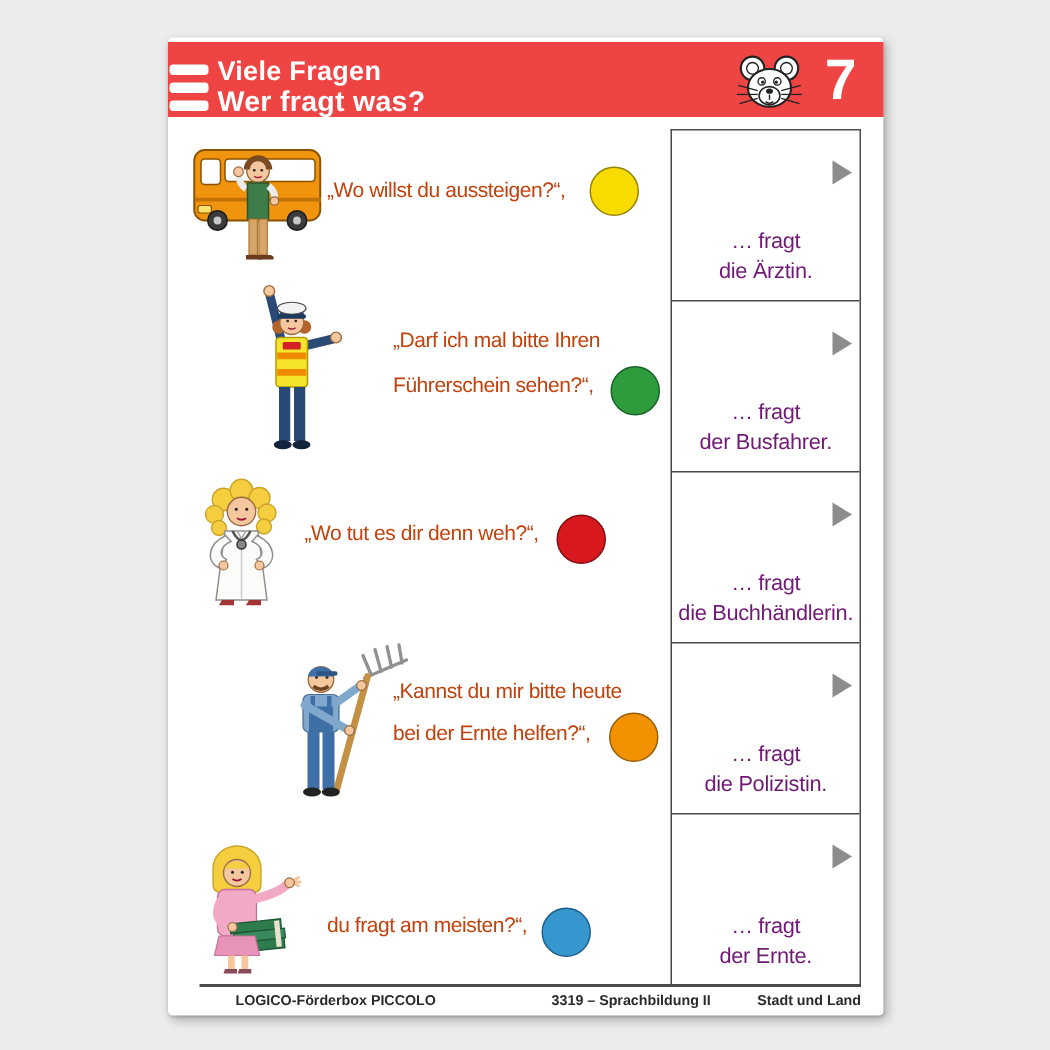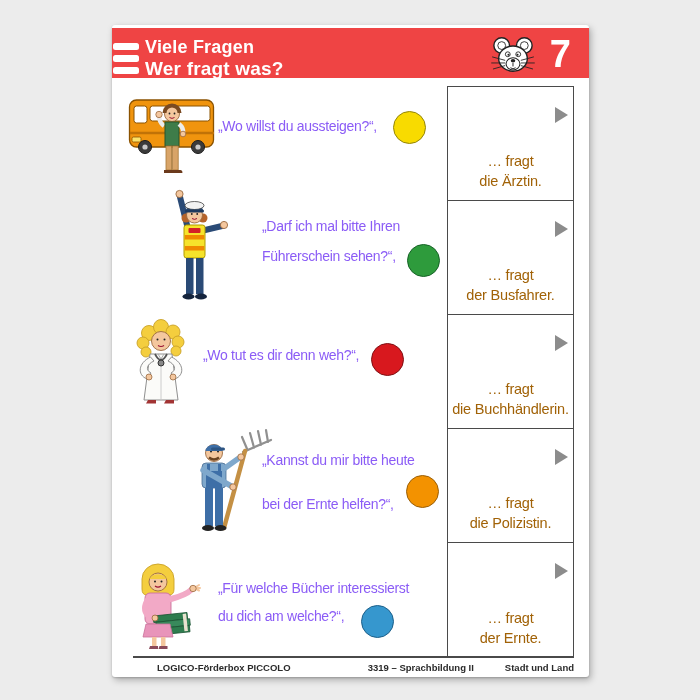--- a/index.html
+++ b/index.html
@@ -30,21 +30,21 @@
   .notches i:nth-child(2){ top:27px; }
   .notches i:nth-child(3){ top:39px; }
   .h-title { position:absolute; left:33px; top:9px; font-size:18px; font-weight:700; letter-spacing:.2px; }
   .h-sub   { position:absolute; left:33px; top:30px; font-size:19px; font-weight:700; letter-spacing:.2px; }
   .mouse   { position:absolute; left:376px; top:8px; width:50px; height:40px; }
   .cardnum { position:absolute; right:18px; top:5px; font-size:38px; font-weight:700; color:#fff; }
   
   .row { position:absolute; left:0; width:335px; height:114px; }
   .row .illus { position:absolute; }
   .qline {
-    position:absolute; font-size:14px; letter-spacing:-0.3px; color:#8b5cf6;
+    position:absolute; font-size:14px; letter-spacing:-0.3px; color:#c2410c;
     white-space:nowrap;
   }
   .dot {
     position:absolute; width:33px; height:33px; border-radius:50%;
     border:1.5px solid #555;
   }
   
   .answers {
     position:absolute; left:335px; top:61px; width:127px; height:570px;
     border:1.5px solid #4A4A4A; border-bottom:none;
@@ -54,21 +54,21 @@
     border-bottom:1.5px solid #4A4A4A;
     display:flex; flex-direction:column; justify-content:flex-end; align-items:center;
     padding-bottom:9px;
   }
   .cell:last-child { border-bottom:none; }
   .arrow {
     position:absolute; top:20px; right:5px; width:0; height:0;
     border-top:8px solid transparent; border-bottom:8px solid transparent;
     border-left:13px solid #8C8C8C;
   }
-  .aline { font-size:14.5px; letter-spacing:-0.2px; color:#a16207; line-height:20px; text-align:center; }
+  .aline { font-size:14.5px; letter-spacing:-0.2px; color:#701a75; line-height:20px; text-align:center; }
   
   .f-line { position:absolute; left:21px; top:631px; width:441px; height:1.5px; background:#4A4A4A; }
   .f-text {
     position:absolute; left:21px; top:637px; width:441px;
     display:flex; justify-content:space-between; align-items:baseline;
     font-size:9.5px; font-weight:600; color:#2a2a2a; letter-spacing:0;padding-left:24px;
   }
   .f-right { display:flex; gap:31px; }
   svg { display:block; overflow:visible; }
 </style>
@@ -224,21 +224,21 @@
         <path d="M38 38 L52 28" stroke="#7FA8CC" stroke-width="5.5" stroke-linecap="round" fill="none"></path>
         <circle cx="54" cy="27" r="3.2" fill="#F4C79E" stroke="#9a6a40" stroke-width=".8"></circle>
         <path d="M16 40 L44 56" stroke="#7FA8CC" stroke-width="5.5" stroke-linecap="round" fill="none"></path>
         <circle cx="46" cy="57" r="3.2" fill="#F4C79E" stroke="#9a6a40" stroke-width=".8"></circle>
         <rect x="18" y="58" width="8" height="38" fill="#3E6FA7"></rect>
         <rect x="28" y="58" width="8" height="38" fill="#3E6FA7"></rect>
         <ellipse cx="21" cy="98" rx="6" ry="3" fill="#222"></ellipse>
         <ellipse cx="33.5" cy="98" rx="6" ry="3" fill="#222"></ellipse>
       </svg>
       <div class="qline" style="left:150px; top:24px;">„Kannst du mir bitte heute</div>
-      <div class="qline" style="left:150px; top:68px;">bei der Ernte helfen?“,</div>
+      <div class="qline" style="left:150px; top:52px;">bei der Ernte helfen?“,</div>
       <div class="dot" style="left: 294px; top: 47px; background-color: rgb(243, 146, 0); border-color: rgb(154, 95, 8);"></div>
     </div>
 
     <div class="row" style="top:517px">
       <svg class="illus" style="left:16px; top:15px;" width="78" height="94" viewBox="0 0 78 94">
         <path d="M14 22 a16 15 0 0 1 32 0 l0 10 q0 6 -5 6 l-22 0 q-5 0 -5 -6 z" fill="#F4CE3E" stroke="#c9a227" stroke-width=".9"></path>
         <circle cx="30" cy="25" r="9" fill="#F4C79E" stroke="#9a6a40" stroke-width=".9"></circle>
         <path d="M21.5 22 a9 7 0 0 1 17 0 z" fill="#F4CE3E"></path>
         <circle cx="27" cy="24.5" r="1" fill="#222"></circle>
           <circle cx="33.5" cy="24.5" r="1" fill="#222"></circle>
@@ -254,22 +254,21 @@
           <rect x="27" y="70" width="34" height="6.5" fill="#2E7C4E" stroke="#1c5434" stroke-width=".8"></rect>
           <rect x="55.5" y="58" width="3.5" height="17.5" fill="#e9e2cf"></rect>
         </g>
         <circle cx="27" cy="61" r="3" fill="#F4C79E" stroke="#9a6a40" stroke-width=".8"></circle>
         <path d="M18 67 h24 l3 13 h-30 z" fill="#E894BA" stroke="#c9719b" stroke-width=".8"></path>
         <rect x="24" y="80" width="4.5" height="9" fill="#F4C79E"></rect>
         <rect x="33" y="80" width="4.5" height="9" fill="#F4C79E"></rect>
         <path d="M22 89 h8 v3 h-9 z" fill="#8a4a5a"></path>
         <path d="M31.5 89 h8 v3 h-9 z" fill="#8a4a5a"></path>
       </svg>
-      <div class="qline" style="left:106px; top:38px;">„Für welche Bücher interessierst</div>
-      <div class="qline" style="left:106px; top:66px;">du dich am welche?“,</div>
+      <div class="qline" style="left:106px; top:66px;">du fragt am meisten?“,</div>
       <div class="dot" style="left: 249px; top: 63px; background-color: rgb(54, 151, 206); border-color: rgb(29, 96, 138);"></div>
     </div>
 
     <div class="answers">
       <div class="cell">
         <div class="arrow"></div>
         <div class="aline">… fragt</div>
         <div class="aline">die Ärztin.</div>
       </div>
       <div class="cell">

